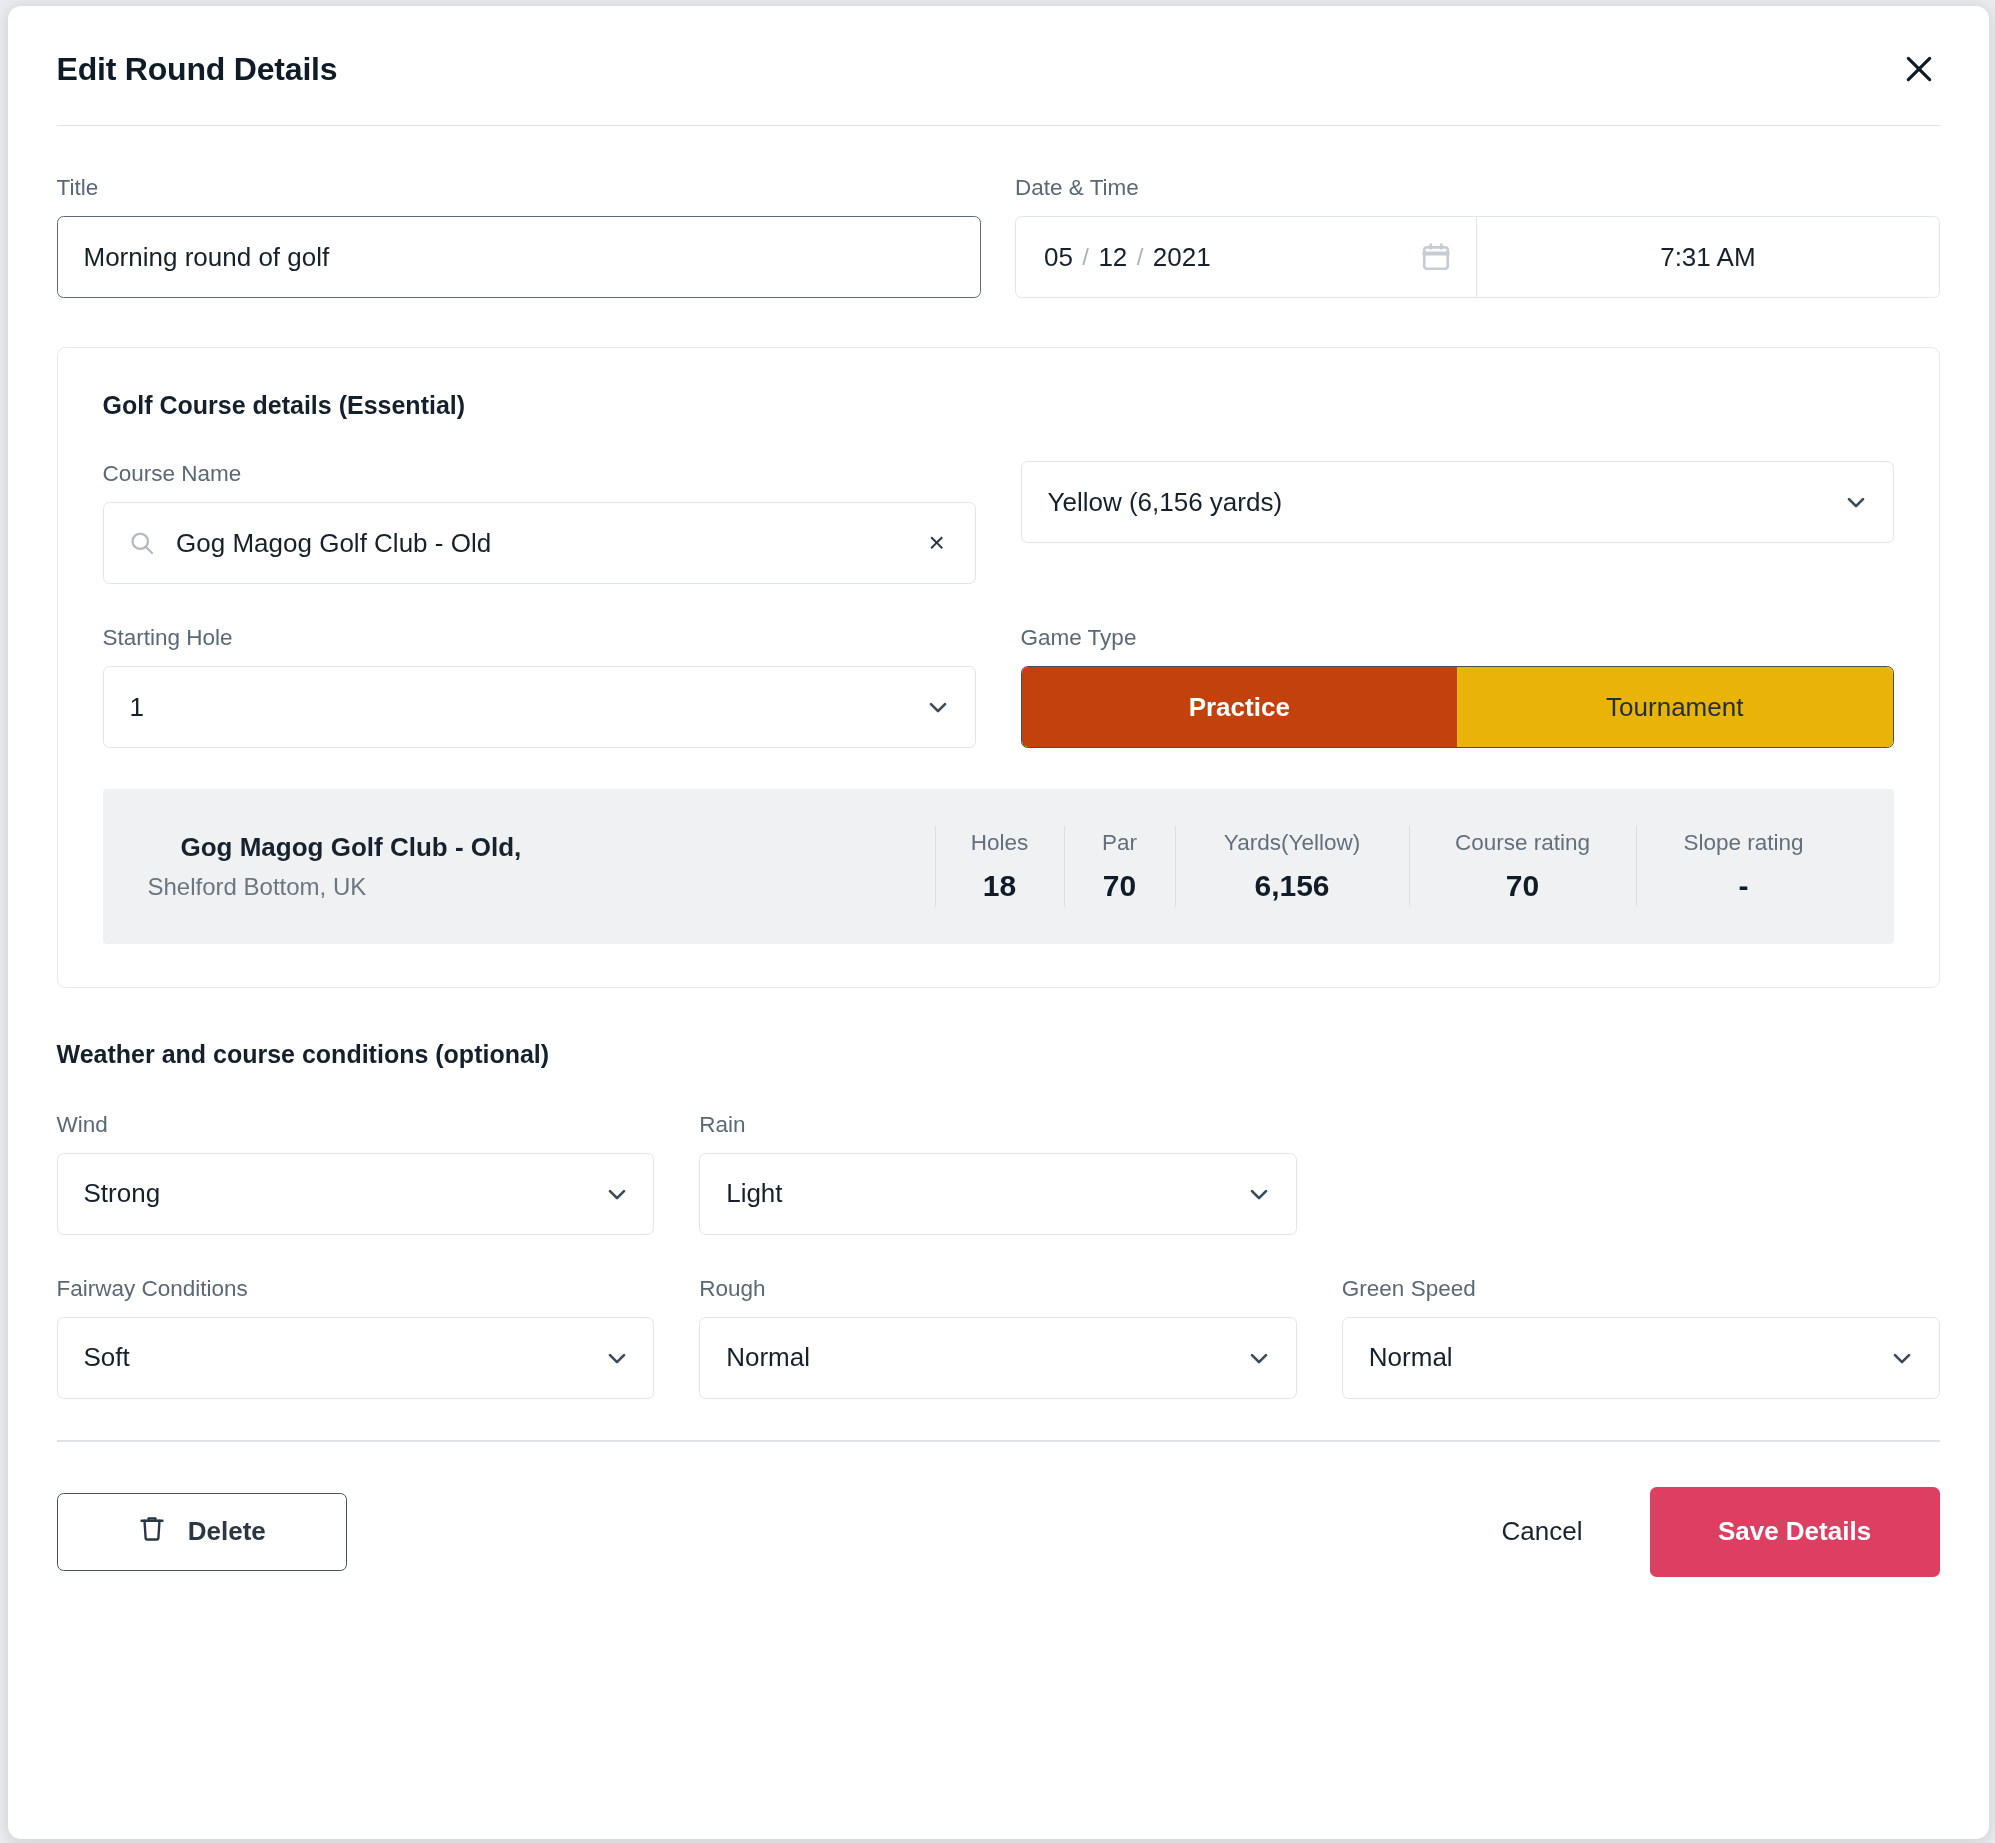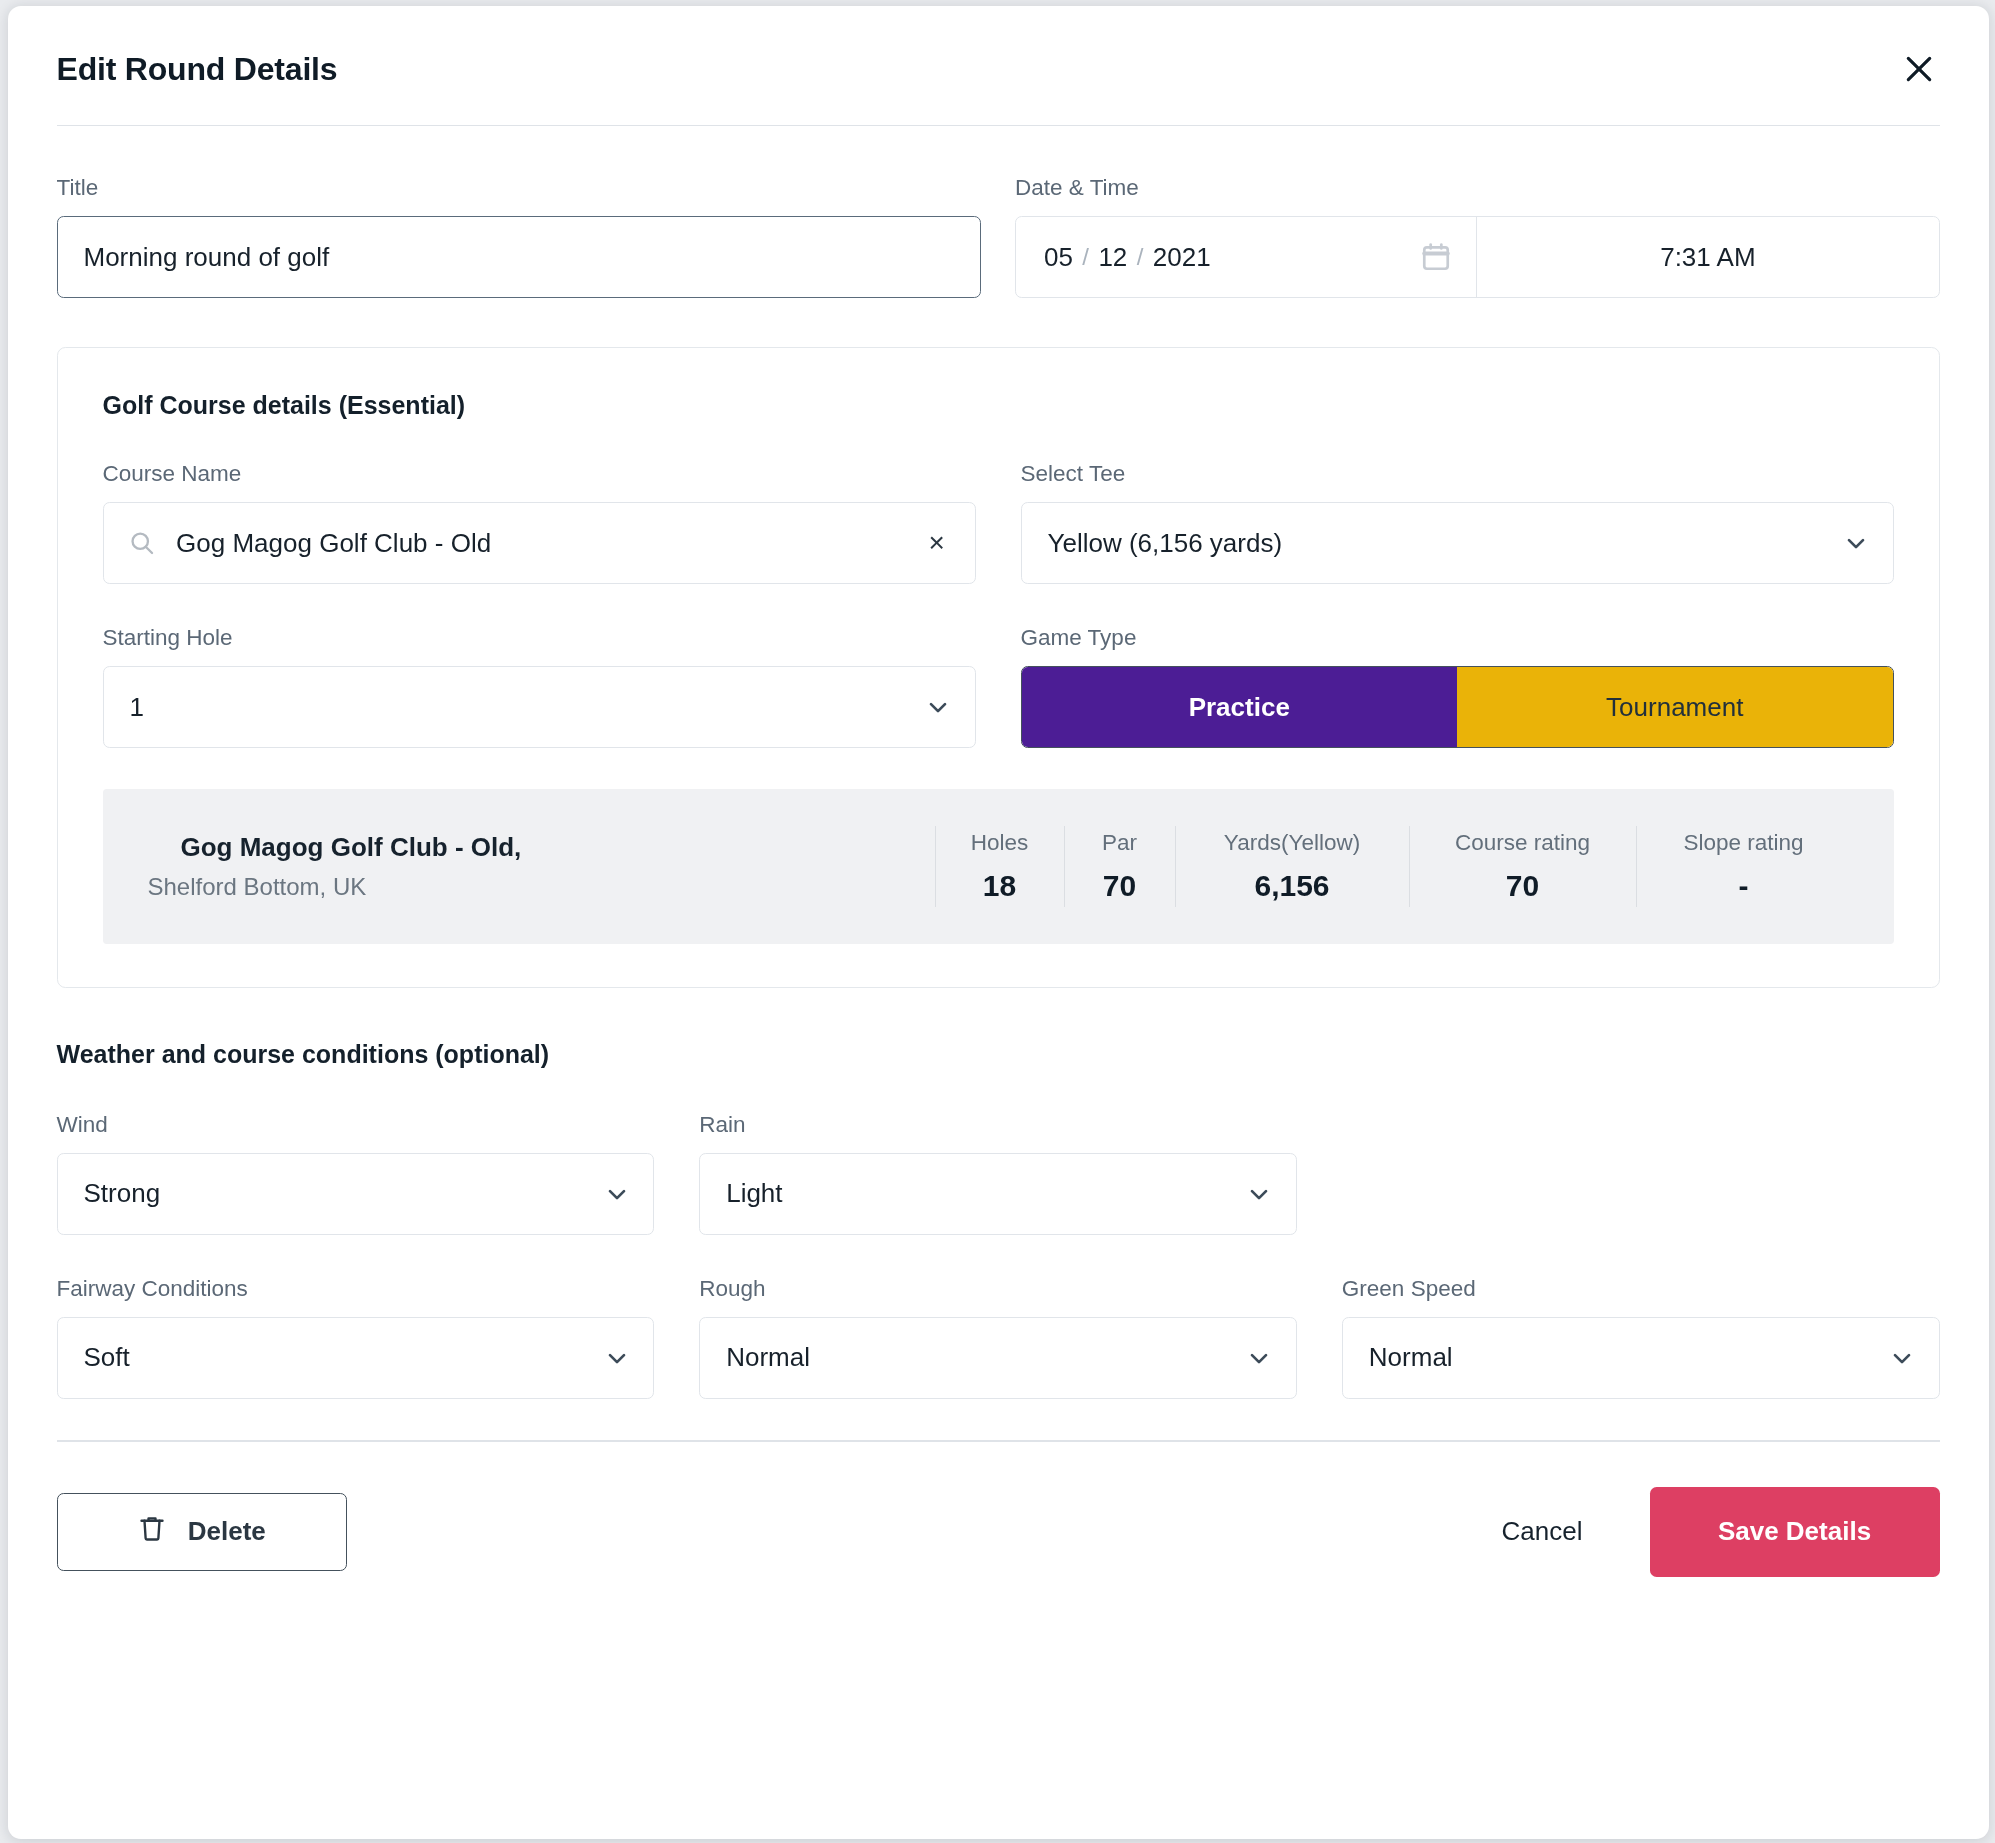--- a/index.html
+++ b/index.html
@@ -192,21 +192,21 @@
     align-items: center;
     justify-content: center;
     font-size: 26px;
     cursor: pointer;
     background: #eab308;
     color: #22303b;
     border: none;
     font-family: "Liberation Sans", sans-serif;
   }
   .toggle-btn.active {
-    background: #4c1d95;
+    background: #c2410c;
     color: #ffffff;
     font-weight: bold;
   }
 
   
   .summary {
     background: #f0f1f3;
     border-radius: 3.7px;
     display: flex;
     align-items: center;
@@ -383,21 +383,20 @@
             <svg width="28" height="28" viewBox="0 0 24 24" fill="none" stroke="#b4bac1" stroke-width="2" stroke-linecap="round">
               <circle cx="10.5" cy="10.5" r="6.6"></circle>
                 <line x1="15.4" y1="15.4" x2="20.6" y2="20.6"></line>
             </svg>
           </span>
           <span class="search-text">Gog Magog Golf Club - Old</span>
           <button class="clear-x">×</button>
         </div>
       </div>
       <div class="panel-col">
-        <label class="field-label">Select Tee</label>
         <div class="select-box">
           <span class="select-value">Yellow (6,156 yards)</span>
           <span class="chev">
             <svg width="28" height="28" viewBox="0 0 24 24" fill="none" stroke="#3c4b59" stroke-width="2.3" stroke-linecap="round" stroke-linejoin="round">
               <polyline points="6,9.5 12,15.5 18,9.5"></polyline>
             </svg>
           </span>
         </div>
       </div>
     </div>

